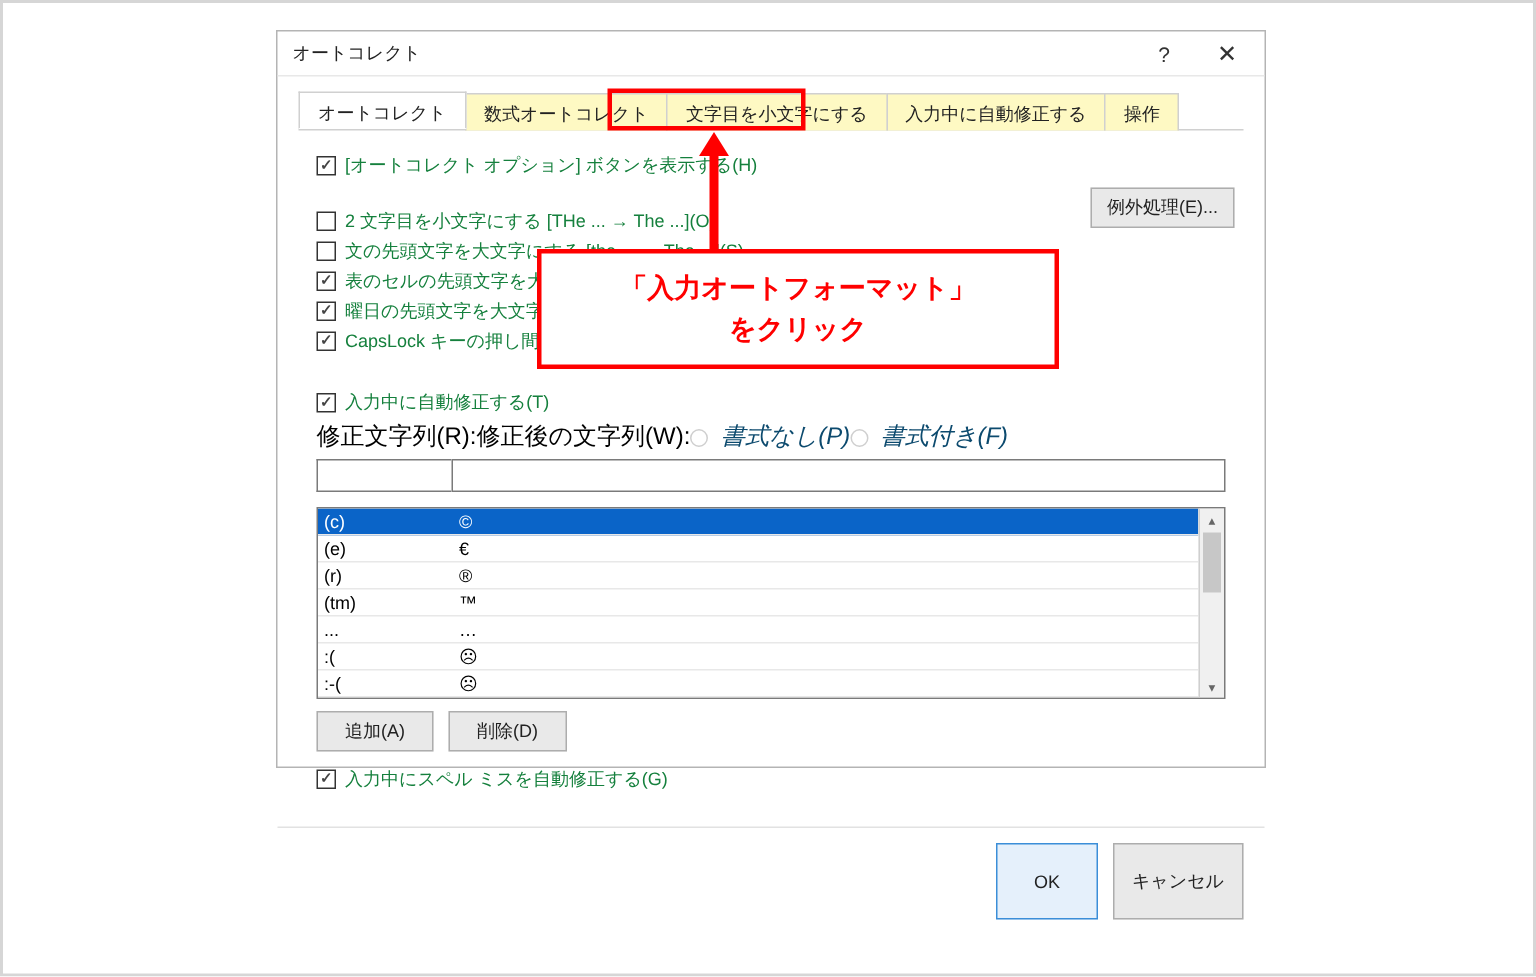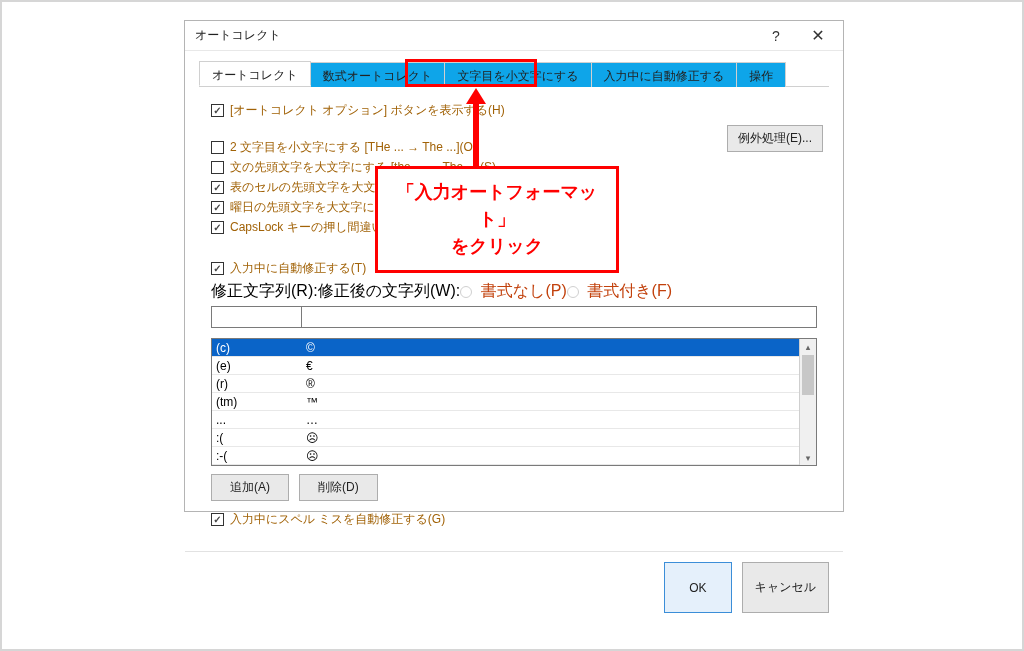--- a/index.html
+++ b/index.html
@@ -45,21 +45,21 @@
     .tabs {
       display: flex;
       border-bottom: 1px solid #d0d0d0;
       position: relative;
       height: 26px;
     }
     .tab {
       padding: 5px 12px 4px 12px;
       border: 1px solid #d0d0d0;
       border-bottom: none;
-      background: #0ea5e9;
+      background: #fef9c3;
       font-size: 12px;
       color: #222;
       margin-right: -1px;
       position: relative;
       top: 1px;
     }
     .tab.active {
       background: #fff;
       border-bottom: 1px solid #fff;
       top: 0;
@@ -68,21 +68,21 @@
     .tab-highlight {
       position: absolute;
       border: 3px solid #ff0000;
       pointer-events: none;
     }
     .panel { padding: 12px 6px 6px 6px; position: relative; }
     .chk-row {
       display: flex; align-items: center;
       margin: 3px 0 3px 6px;
       font-size: 12px;
-      color: #a16207;
+      color: #15803d;
     }
     .chk {
       width: 13px; height: 13px;
       border: 1px solid #333;
       margin-right: 6px;
       display: inline-flex;
       align-items: center; justify-content: center;
       font-size: 10px; line-height: 1;
       background: #fff;
     }
@@ -111,21 +111,21 @@
       margin: 4px 0 4px 6px;
       font-size: 16px;
     }
     .radio {
       width: 12px; height: 12px; border-radius: 50%;
       border: 1px solid #bbb; display: inline-block;
       margin-right: 4px; vertical-align: middle;
       position: relative; background: #fff;
     }
     .radio.disabled { opacity: 0.7; }
-    .radio-lbl { color: #c2410c; }
+    .radio-lbl { color: #0c4a6e; font-style: italic; }
     .two-inputs {
       display: flex; gap: 0;
       margin: 2px 6px 10px 6px;
     }
     .two-inputs input {
       border: 1px solid #7a7a7a;
       height: 22px;
       font-size: 12px;
       padding: 2px 4px;
       outline: none;
@@ -343,17 +343,17 @@
     </div>
 
     <div class="tab-highlight" style="left:220px; top:38px; width:132px; height:28px;"></div>
   </div>
 
   <div class="callout-arrow" style="left:464px; top:86px; width:20px; height:80px;">
     <div class="head" style="left:0; top:0;"></div>
     <div class="shaft" style="left:7px; top:14px; height:70px;"></div>
   </div>
 
-  <div class="callout-box" style="left:373px; top:164px; width:244px;">
+  <div class="callout-box" style="left:356px; top:164px; width:348px;">
     <div>「入力オートフォーマット」</div>
     <div>をクリック</div>
   </div>
 </div>
 
 </body></html>

